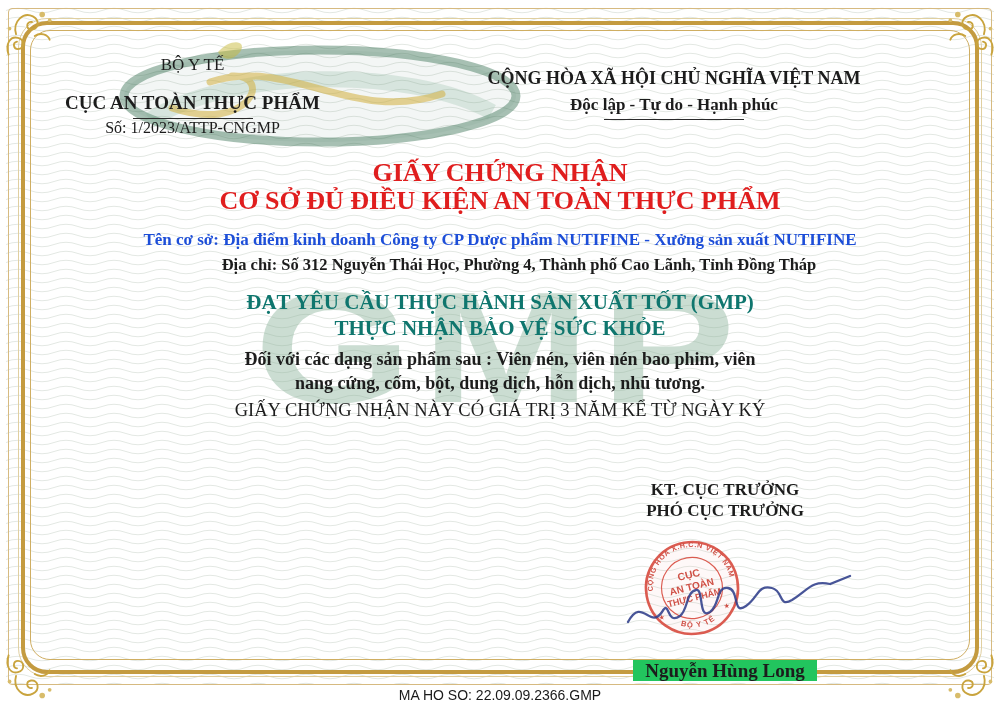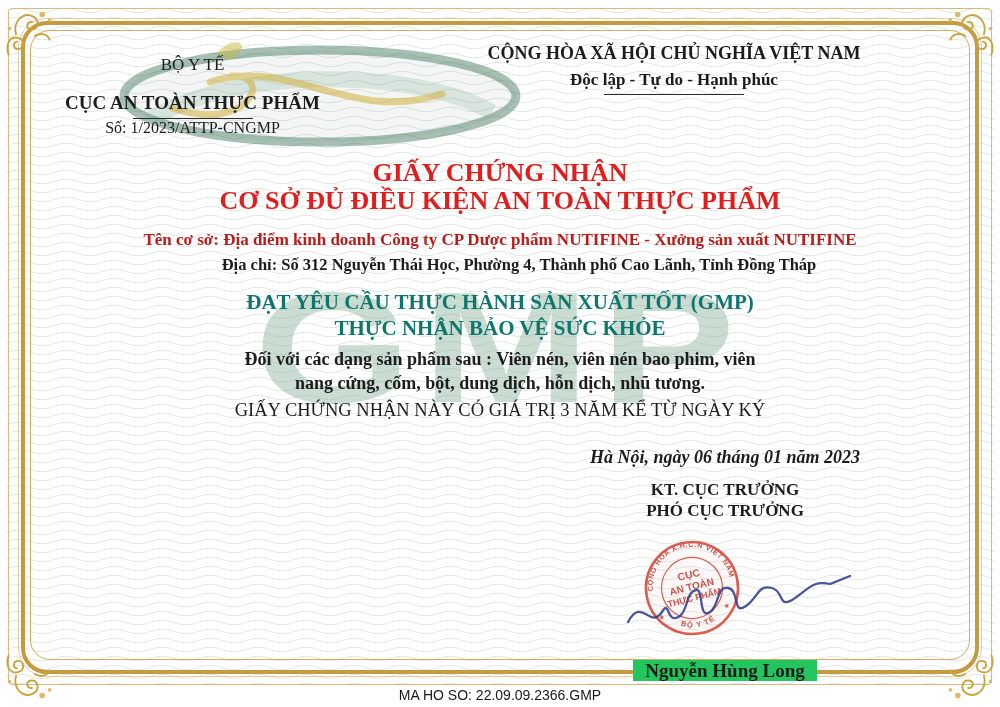--- a/index.html
+++ b/index.html
@@ -29,29 +29,29 @@
           font-family:"Liberation Sans",sans-serif;font-weight:700;
           font-size:158px;line-height:1;letter-spacing:8px;
           color:rgba(131,173,148,0.42);transform:scaleX(1.28);transform-origin:center;}
 
   
   .hdr-left{left:65px;top:55px;width:255px;z-index:5;}
   .hdr-ministry{font-size:17px;}
   .hdr-dept{font-size:19px;font-weight:700;margin-top:17px;}
   .rule-s{width:120px;height:1px;background:#2b2b2b;margin:4px auto 0 auto;}
   .hdr-number{left:65px;top:119px;width:255px;font-size:16px;z-index:5;}
-  .hdr-right{left:478px;top:43px;width:392px;z-index:5;}
+  .hdr-right{left:478px;top:68px;width:392px;z-index:5;}
   .hdr-country{font-size:18px;font-weight:700;}
   .hdr-motto{font-size:17px;font-weight:700;margin-top:6px;}
   .rule-m{width:140px;height:1px;background:#2b2b2b;margin:4px auto 0 auto;}
 
   
   .title{left:0;top:159px;width:100%;z-index:5;color:#e01e1e;font-weight:700;
          font-size:26px;line-height:28px;}
-  .facility{left:0;top:230px;width:100%;z-index:5;color:#b91c1c;font-weight:700;font-size:17px;}
+  .facility{left:0;top:230px;width:100%;z-index:5;color:#1d4ed8;font-weight:700;font-size:17px;}
   .address{left:0;top:255px;width:100%;z-index:5;font-weight:700;font-size:16.5px;margin-left:19px;}
   .claim{left:0;top:289px;width:100%;z-index:5;color:#0f766e;font-weight:700;
          font-size:21px;line-height:26px;}
   .products{left:180px;top:347px;width:640px;z-index:5;font-weight:700;font-size:18px;line-height:24px;}
   .validity{left:0;top:400px;width:100%;z-index:5;font-size:18.5px;}
   .date-line{left:540px;top:447px;width:370px;z-index:5;font-style:italic;font-weight:600;font-size:18px;}
   .signer-block{left:540px;top:479px;width:370px;z-index:5;font-weight:700;font-size:17px;line-height:21px;}
   .signer-name{left:540px;top:660px;width:370px;z-index:7;font-weight:700;font-size:19px;}
   .signer-name span{background:#22c55e;padding:0 12px;}
 
@@ -165,21 +165,20 @@
     <div>THỰC NHẬN BẢO VỆ SỨC KHỎE</div>
   </div>
 
   <div class="abs products ctr">
     <div>Đối với các dạng sản phẩm sau : Viên nén, viên nén bao phim, viên</div>
     <div>nang cứng, cốm, bột, dung dịch, hỗn dịch, nhũ tương.</div>
   </div>
 
   <div class="abs validity ctr">GIẤY CHỨNG NHẬN NÀY CÓ GIÁ TRỊ 3 NĂM KỂ TỪ NGÀY KÝ</div>
 
-  <div class="abs date-line ctr">Hà Nội, ngày 06 tháng 01 năm 2023</div>
   <div class="abs signer-block ctr">
     <div>KT. CỤC TRƯỞNG</div>
     <div>PHÓ CỤC TRƯỞNG</div>
   </div>
 
   <svg class="abs stamp" width="260" height="122">
     <defs>
       <path id="arcTop" d="M46 71 A39 39 0 1 1 118 71" fill="none"></path>
       <path id="arcBot" d="M50 78 A36 36 0 0 0 114 78" fill="none"></path>
     </defs>

